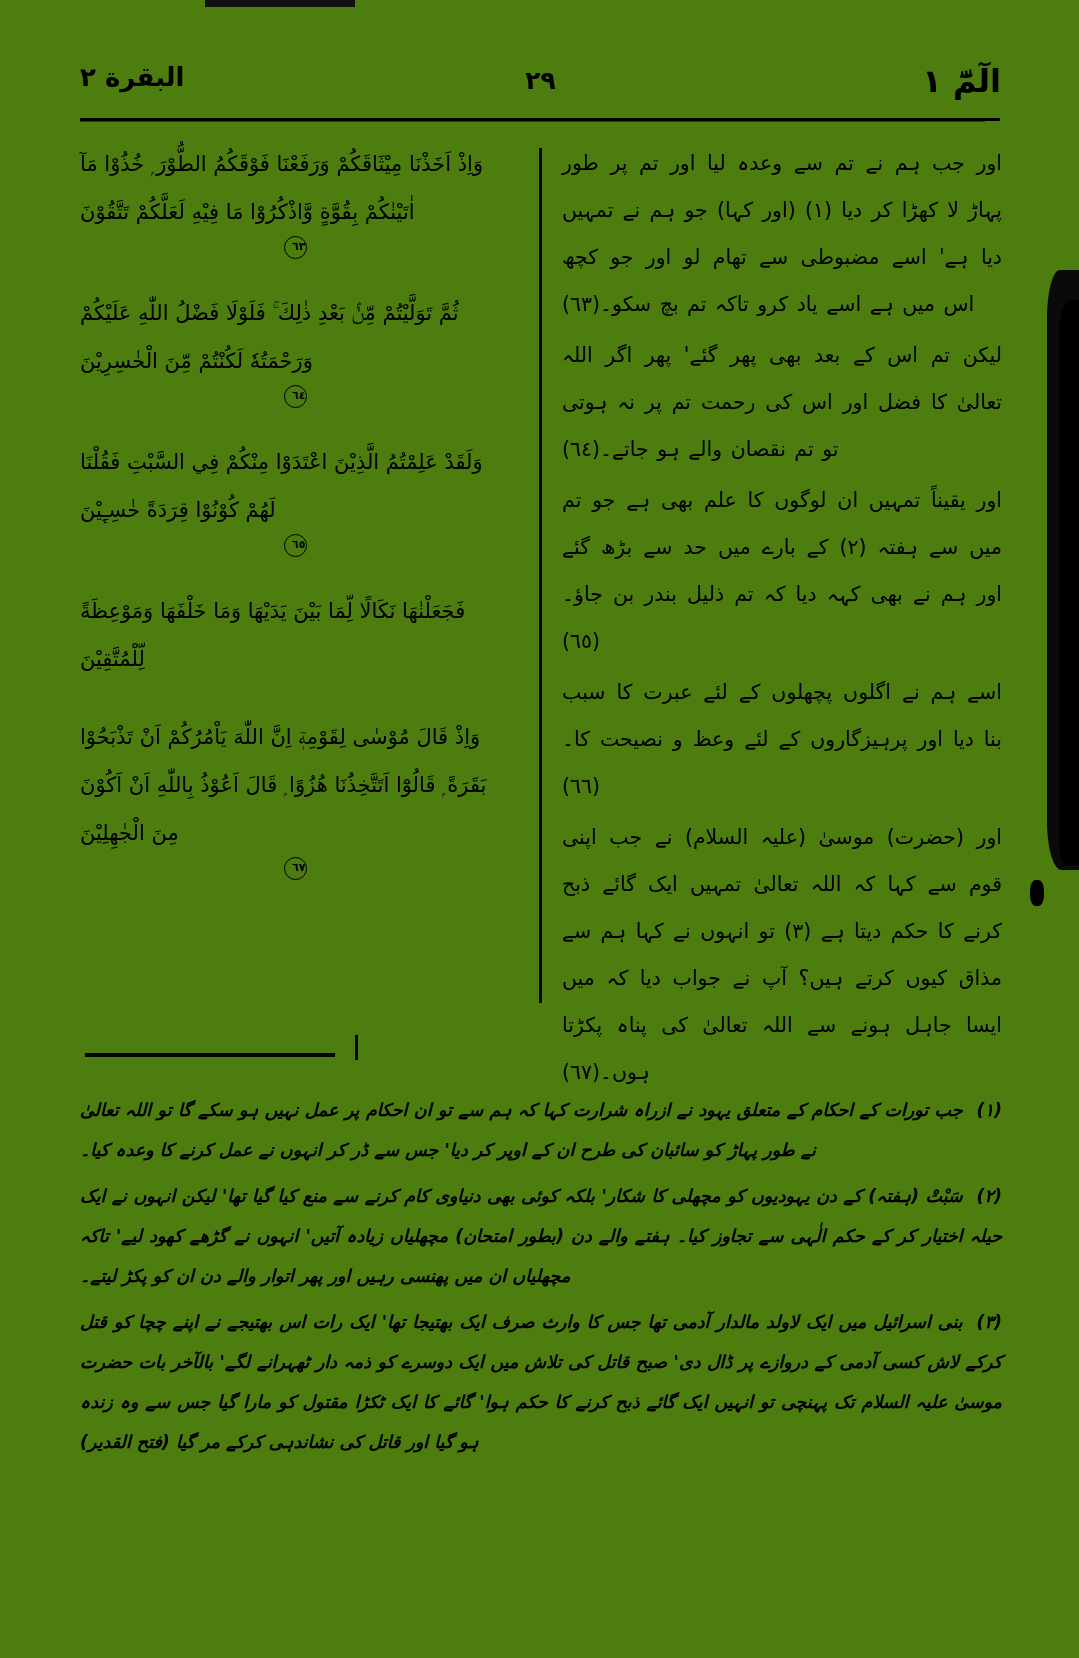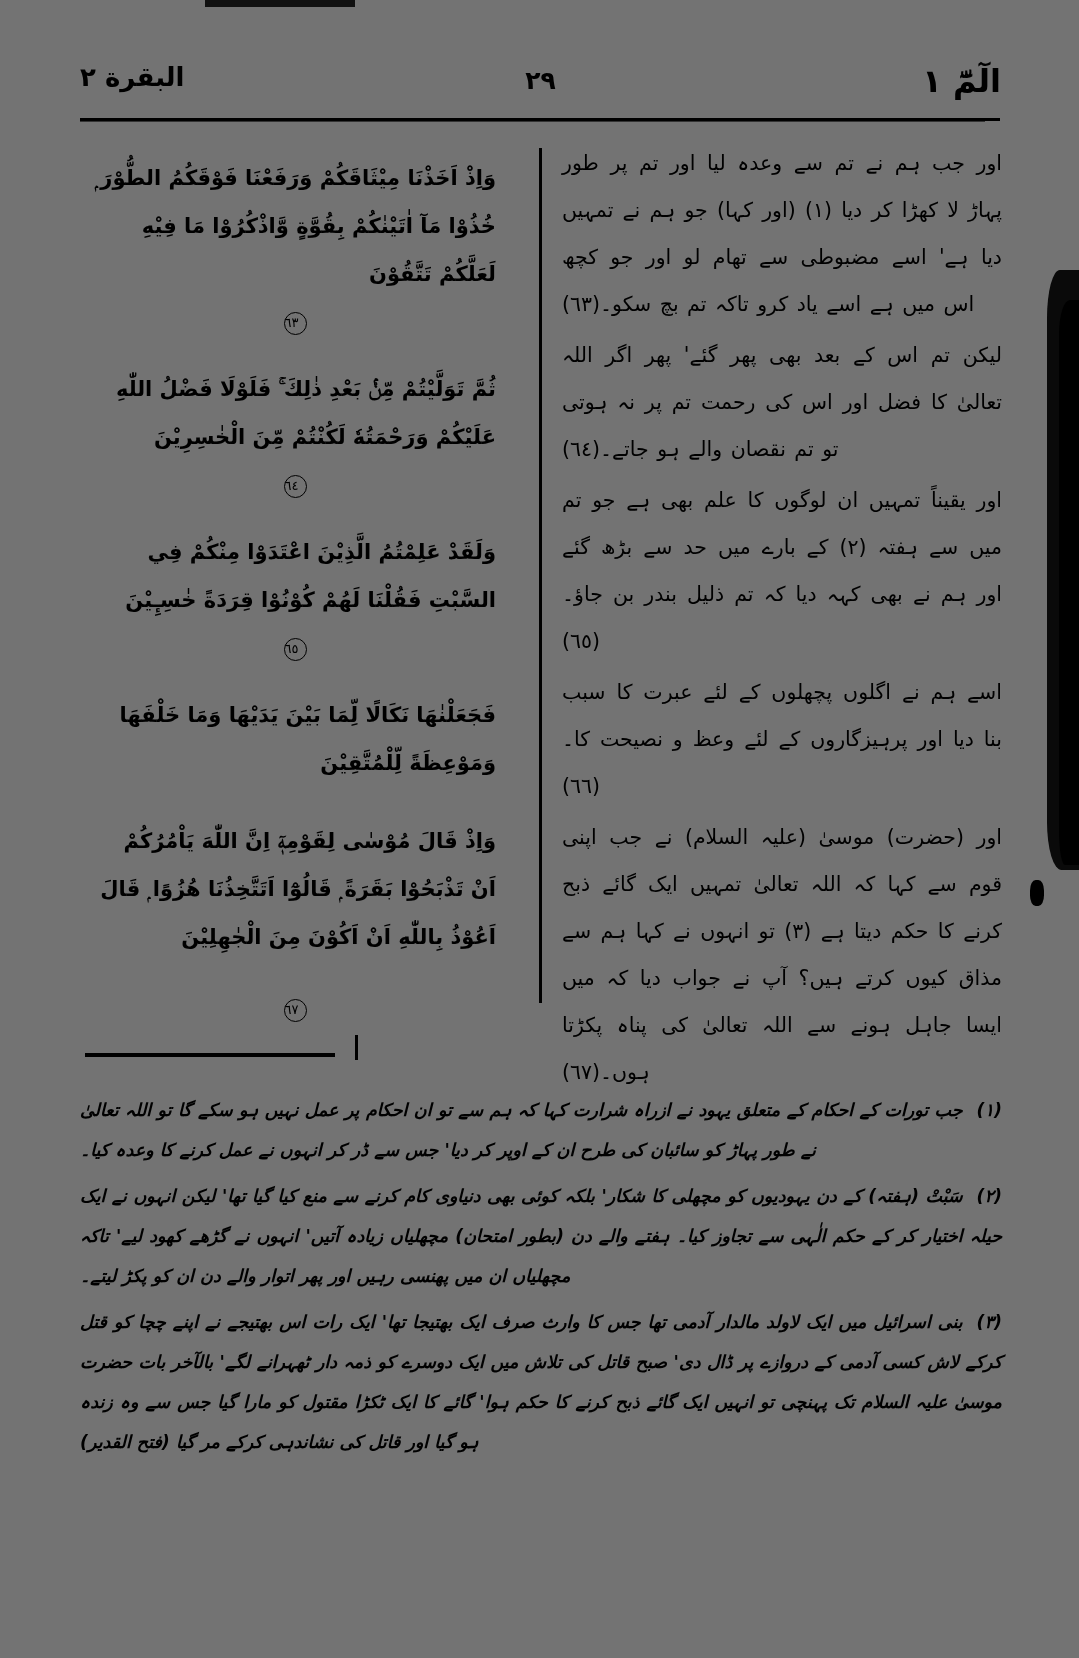--- a/index.html
+++ b/index.html
@@ -8,21 +8,21 @@
     padding: 0;
     background: #ffffff;
   }
   body {
     font-family: "DejaVu Sans", sans-serif;
   }
   .page {
     position: relative;
     width: 1079px;
     height: 1658px;
-    background: #737373;
+    background: #4d7c0f;
     overflow: hidden;
     margin: 0 auto;
   }
 
   
   .scan-edge-top {
     position: absolute;
     left: 205px;
     top: 0;
     width: 150px;
@@ -148,38 +148,38 @@
     font-weight: 400;
     letter-spacing: -0.3px;
     word-spacing: 2px;
   }
 
   
   .arabic-para {
     font-family: "DejaVu Sans", sans-serif;
     font-size: 21px;
     line-height: 48px;
-    text-align: right;
-    margin: 14px;
-    font-weight: bold;
+    text-align: left;
+    margin: 0;
+    font-weight: normal;
     letter-spacing: -0.5px;
   }
   .arabic-block {
     margin-bottom: 30px;
   }
   .ayah-mark {
     display: inline-block;
     border: 1.6px solid #000;
     border-radius: 50%;
     width: 21px;
     height: 21px;
     line-height: 19px;
-    text-align: left;
-    font-size: 13px;
-    font-weight: normal;
+    text-align: right;
+    font-size: 11px;
+    font-weight: bold;
     vertical-align: middle;
     margin: 0 4px;
   }
 
   
   .foot-rule {
     position: absolute;
     top: 1053px;
     left: 85px;
     width: 250px;
@@ -263,21 +263,21 @@
         <p class="arabic-para">وَلَقَدْ عَلِمْتُمُ الَّذِيْنَ اعْتَدَوْا مِنْكُمْ فِي السَّبْتِ فَقُلْنَا لَهُمْ كُوْنُوْا قِرَدَةً خٰسِـِٕيْنَ</p>
         <div style="text-align:center;">
           <span class="ayah-mark">٦٥</span>
         </div>
       </div>
       <div class="arabic-block">
         <p class="arabic-para">فَجَعَلْنٰهَا نَكَالًا لِّمَا بَيْنَ يَدَيْهَا وَمَا خَلْفَهَا وَمَوْعِظَةً لِّلْمُتَّقِيْنَ</p>
       </div>
       <div class="arabic-block">
         <p class="arabic-para">وَاِذْ قَالَ مُوْسٰى لِقَوْمِهٖٓ اِنَّ اللّٰهَ يَاْمُرُكُمْ اَنْ تَذْبَحُوْا بَقَرَةً ۭ قَالُوْٓا اَتَتَّخِذُنَا هُزُوًا ۭ قَالَ اَعُوْذُ بِاللّٰهِ اَنْ اَكُوْنَ مِنَ الْجٰهِلِيْنَ</p>
-        <div style="text-align:center;margin-top:38px;">
+        <div style="text-align:center;">
           <span class="ayah-mark">٦٧</span>
         </div>
       </div>
     </div>
   </div>
 
   <div class="foot-tick"></div>
   <div class="foot-rule"></div>
 
   <div class="footnotes">

